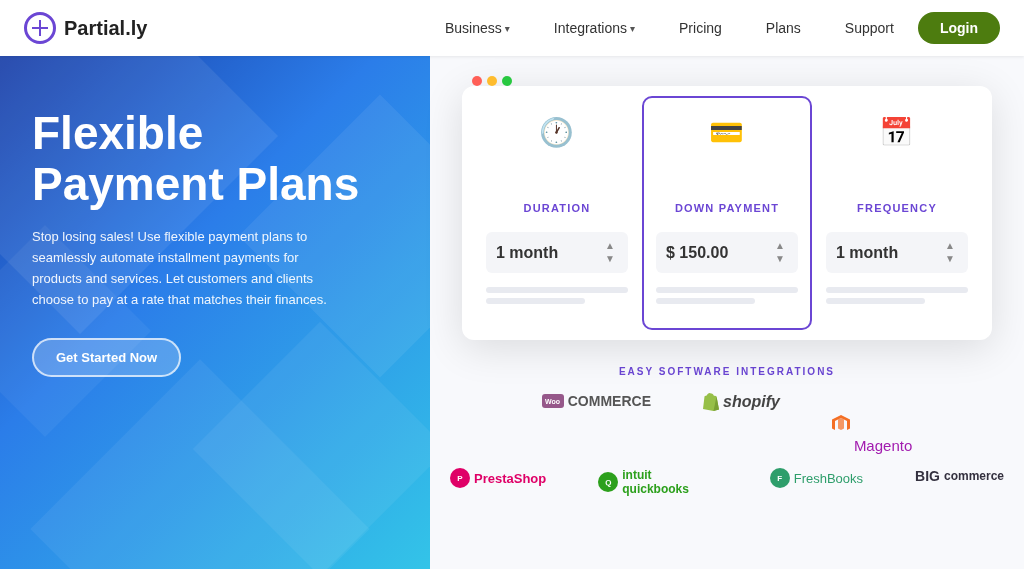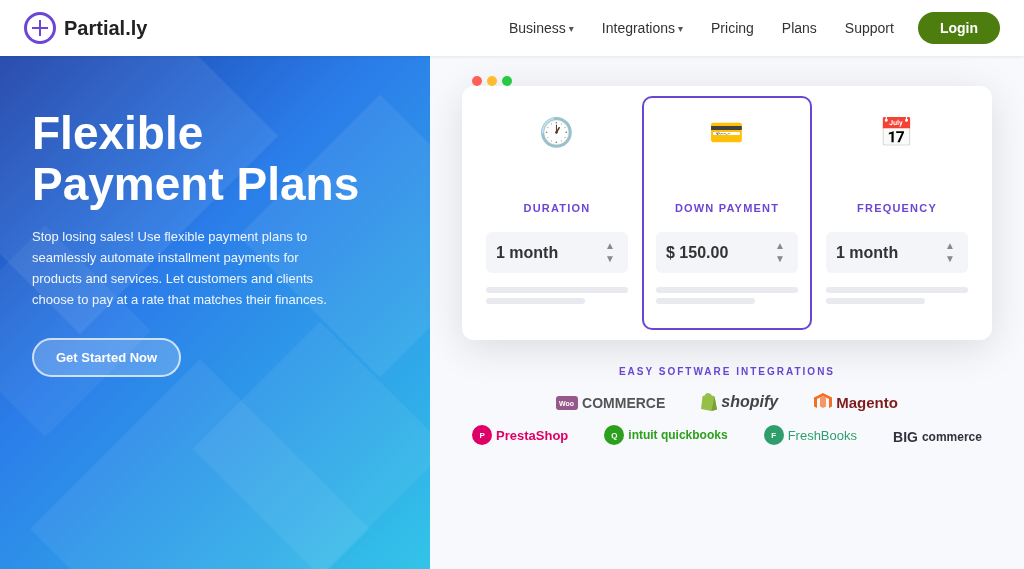--- a/index.html
+++ b/index.html
@@ -38,21 +38,21 @@
       top: 50%; transform: translateY(-50%);
     }
     .logo-icon::after {
       content: '';
       position: absolute;
       width: 2px; height: 16px;
       background: #6b46d4;
       left: 50%; transform: translateX(-50%);
     }
     .logo-text { font-size: 20px; font-weight: 700; color: #222; }
-    .nav-links { display: flex; align-items: flex-start; gap: 28px; }
+    .nav-links { display: flex; align-items: flex-start; gap: 44px; }
     .nav-link {
       font-size: 14px; color: #333; text-decoration: none; cursor: pointer;
       display: flex; align-items: center; gap: 3px;
     }
     .chevron { font-size: 10px; color: #555; }
     .login-btn {
       margin-left: 24px;
       background: #4d7c0f;
       color: #fff;
       border: none;
@@ -272,23 +272,23 @@
     .integrations-title {
       font-size: 10px;
       font-weight: 700;
       letter-spacing: 2px;
       color: #6b46d4;
       text-transform: uppercase;
       margin-bottom: 16px;
     }
     .integrations-row {
       display: flex;
-      align-items: flex-end;
+      align-items: flex-start;
       justify-content: center;
-      gap: 36px;
+      gap: 52px;
       margin-bottom: 14px;
     }
     .integration-logo {
       display: flex;
       align-items: center;
       gap: 4px;
       font-size: 15px;
       font-weight: 700;
       color: #555;
     }
@@ -428,21 +428,21 @@
             <path d="M10.5 18 L16 16.5 L13.5 3.5 Z" fill="#79a034"></path>
           </svg>
           <span style="font-size:16px;font-weight:700;color:#444;">shopify</span>
         </div>
 
         <div class="integration-logo" style="color:#f46f25;">
           <svg width="18" height="18" viewBox="0 0 18 18">
             <path d="M9 0 L18 4.5 L18 13.5 L15 15 L15 6 L9 3 L3 6 L3 15 L0 13.5 L0 4.5 Z" fill="#f46f25"></path>
             <path d="M9 3 L12 4.5 L12 13.5 L9 15 L6 13.5 L6 4.5 Z" fill="#f46f25" opacity="0.7"></path>
           </svg>
-          <span style="font-size:15px;font-weight:700;color:#7f1d1d;">Magento</span>
+          <span style="font-size:15px;font-weight:400;color:#a21caf;margin-top:44px;">Magento</span>
         </div>
       </div>
 
       <div class="integrations-row">
 
         <div class="integration-logo" style="color:#df0067;font-size:13px;">
           <div class="logo-badge" style="background:#df0067;font-size:8px;">P</div>
           <span>PrestaShop</span>
         </div>
 

